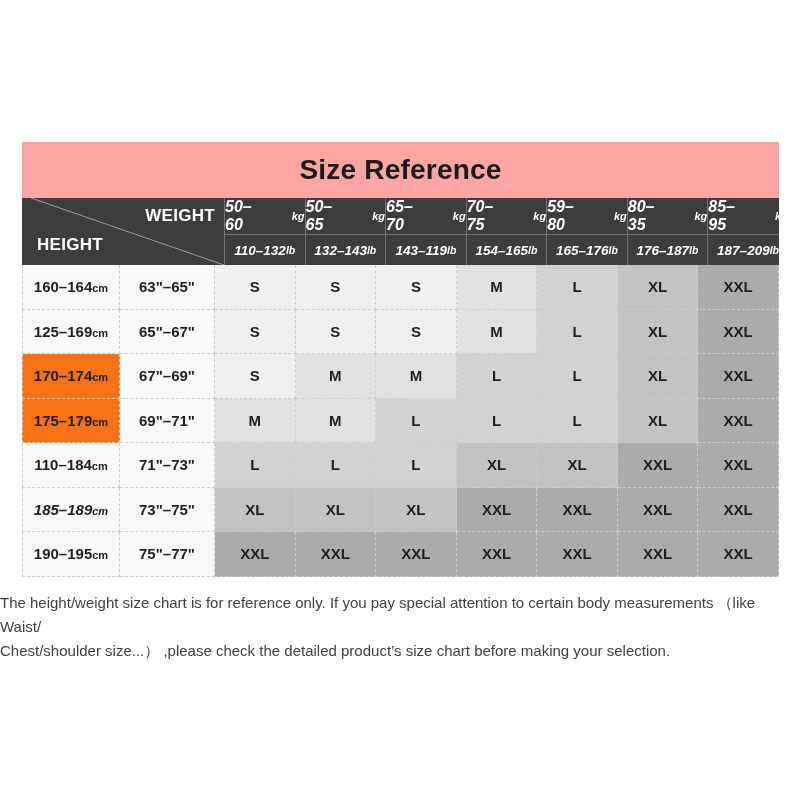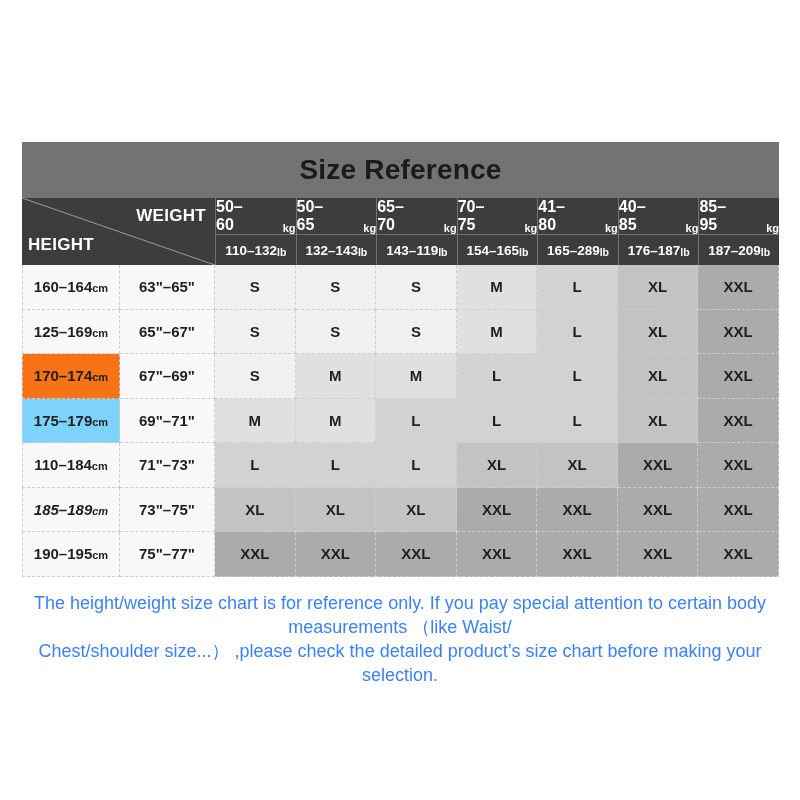--- a/index.html
+++ b/index.html
@@ -50,21 +50,21 @@
   }
   .weight-kg {
     flex: 1; display: flex; align-items: center; justify-content: center;
     border-bottom: 1px solid rgba(255,255,255,0.28);
     font-size: 16px; font-weight: 700;
   }
   .weight-lb {
     flex: 1; display: flex; align-items: center; justify-content: center;
     font-size: 13.5px; font-weight: 700;
   }
-  .weight-kg .unit-wrap, .weight-lb .unit-wrap { display: flex; align-items: flex-end; }
+  .weight-kg .unit-wrap, .weight-lb .unit-wrap { display: flex; align-items: center; font-style: italic; }
   .unit-kg { font-size: 11px; font-weight: 700; margin-left: 40px; }
   .unit-lb { font-size: 10.5px; font-weight: 700; }
 
   
   .table-body {}
   .body-row {
     display: grid;
     grid-template-columns: 98px 95px repeat(7, 1fr);
     height: 44.5px;
   }
@@ -76,37 +76,37 @@
   }
   .cell.first { border-left: 1px dashed #cdcdcd; }
   .height-cell { background: #f8f8f8; }
   .height-cell .unit-cm { font-size: 11px; font-weight: 700; }
   .height-cell .range-wrap { display: flex; align-items: baseline; }
 
   
   .footer-note {
     position: absolute;
     top: 591px; left: 0; right: 0;
-    text-align: center;
-    color: #3b82f6;
-    font-size: 18px;
+    text-align: left;
+    color: #404040;
+    font-size: 15px;
     line-height: 24px;
     font-weight: 400;
   }
 </style>
 </head>
 <body>
 
 <div class="canvas">
 
   <div class="size-table">
 
-    <div class="title-band" style="background: #737373; color: rgb(27, 27, 27);">Size Reference</div>
-
-    <div class="table-header" style="background: rgb(61, 61, 61); color: rgb(255, 255, 255);">
+    <div class="title-band" style="background: #fca5a5; color: rgb(27, 27, 27);">Size Reference</div>
+
+    <div class="table-header" style="background: rgb(61, 61, 61); color: rgb(255, 255, 255); padding-left: 9px;">
       <div class="corner-cell">
         <svg viewBox="0 0 193 67" preserveAspectRatio="none">
           <line x1="0" y1="0" x2="193" y2="67" stroke="#9b9b9b" stroke-width="1"></line>
         </svg>
         <span class="corner-weight">WEIGHT</span>
         <span class="corner-height">HEIGHT</span>
       </div>
 
     <div class="weight-col">
           <div class="weight-kg">
@@ -160,35 +160,35 @@
           <div class="weight-lb">
             <span class="unit-wrap">
               <span>154–165</span>
               <span class="unit-lb">lb</span>
             </span>
           </div>
         </div>
         <div class="weight-col">
           <div class="weight-kg">
             <span class="unit-wrap">
-              <span>41–80</span>
-              <span class="unit-kg">kg</span>
-            </span>
-          </div>
-          <div class="weight-lb">
-            <span class="unit-wrap">
-              <span>165–289</span>
-              <span class="unit-lb">lb</span>
-            </span>
-          </div>
-        </div>
-        <div class="weight-col">
-          <div class="weight-kg">
-            <span class="unit-wrap">
-              <span>40–85</span>
+              <span>59–80</span>
+              <span class="unit-kg">kg</span>
+            </span>
+          </div>
+          <div class="weight-lb">
+            <span class="unit-wrap">
+              <span>165–176</span>
+              <span class="unit-lb">lb</span>
+            </span>
+          </div>
+        </div>
+        <div class="weight-col">
+          <div class="weight-kg">
+            <span class="unit-wrap">
+              <span>80–35</span>
               <span class="unit-kg">kg</span>
             </span>
           </div>
           <div class="weight-lb">
             <span class="unit-wrap">
               <span>176–187</span>
               <span class="unit-lb">lb</span>
             </span>
           </div>
         </div>
@@ -252,21 +252,21 @@
           <div class="cell height-cell" style="background: rgb(248, 248, 248);">67"–69"</div>
           <div class="cell" style="background: rgb(240, 240, 240);">S</div>
           <div class="cell" style="background: rgb(224, 224, 224);">M</div>
           <div class="cell" style="background: rgb(224, 224, 224);">M</div>
           <div class="cell" style="background: rgb(210, 210, 210);">L</div>
           <div class="cell" style="background: rgb(210, 210, 210);">L</div>
           <div class="cell" style="background: rgb(195, 195, 195);">XL</div>
           <div class="cell" style="background: rgb(171, 171, 171);">XXL</div>
         </div>
         <div class="body-row">
-          <div class="cell height-cell first" style="background: #7dd3fc; text-align: center;">
+          <div class="cell height-cell first" style="background: #f97316; text-align: center;">
             <span class="range-wrap">
               <span>175–179</span>
               <span class="unit-cm">cm</span>
             </span>
           </div>
           <div class="cell height-cell" style="background: rgb(248, 248, 248);">69"–71"</div>
           <div class="cell" style="background: rgb(224, 224, 224);">M</div>
           <div class="cell" style="background: rgb(224, 224, 224);">M</div>
           <div class="cell" style="background: rgb(210, 210, 210);">L</div>
           <div class="cell" style="background: rgb(210, 210, 210);">L</div>

